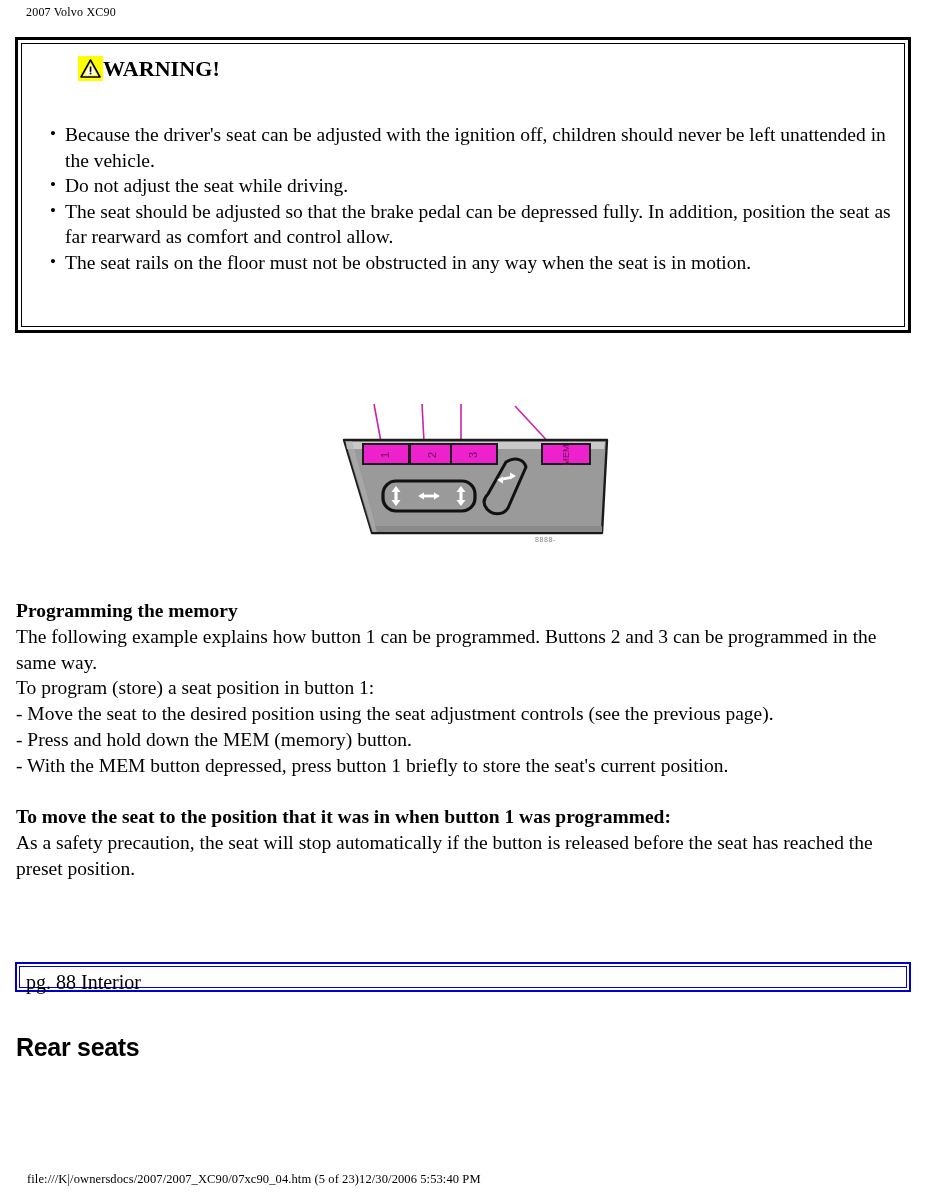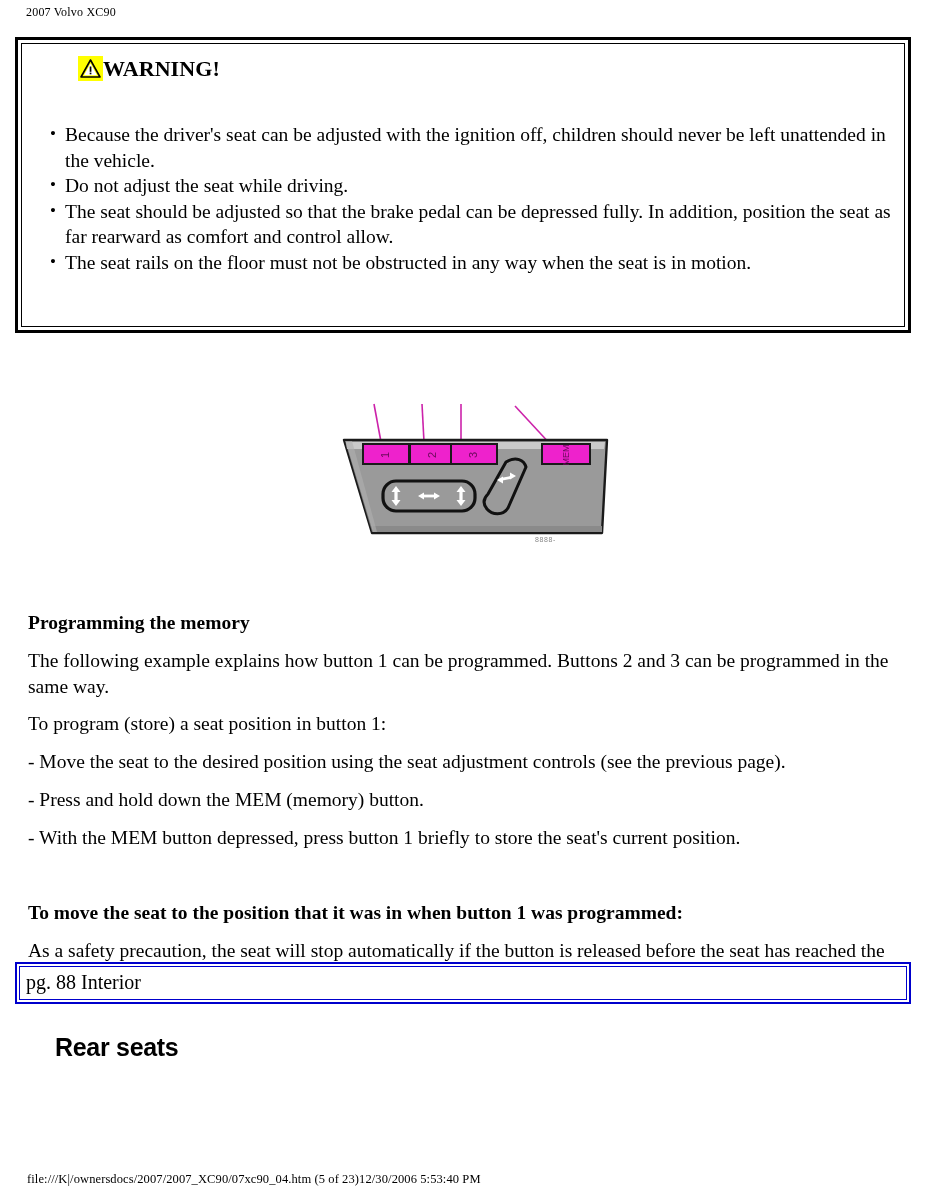--- a/index.html
+++ b/index.html
@@ -114,31 +114,31 @@
 
   
   .body-copy {
     position: absolute;
     left: 16px;
     top: 598px;
     width: 895px;
     font-size: 19.5px;
     line-height: 25.8px;
   }
-  .body-copy p { margin: 12px; }
+  .body-copy p { margin: 0; }
   .body-copy .bold { font-weight: bold; }
   .gap { height: 25.8px; }
 
   
   .pagebox {
     position: absolute;
     left: 15px;
     top: 962px;
     width: 896px;
-    height: 42px;
+    height: 30px;
     border: 2px solid #0000cc;
     background: #ffffff;
     box-sizing: border-box;
   }
   .pagebox-inner {
     position: absolute;
     left: 2px;
     top: 2px;
     right: 2px;
     bottom: 2px;
@@ -157,21 +157,20 @@
 
   
   .section-heading {
     position: absolute;
     left: 16px;
     top: 1033px;
     font-family: "Liberation Sans", "DejaVu Sans", sans-serif;
     font-size: 25px;
     font-weight: bold;
     letter-spacing: -0.3px;
-    margin-left: 39px;
   }
 
   
   .footer {
     position: absolute;
     left: 27px;
     top: 1172px;
     font-size: 12.5px;
     letter-spacing: 0.1px;
     white-space: nowrap;

